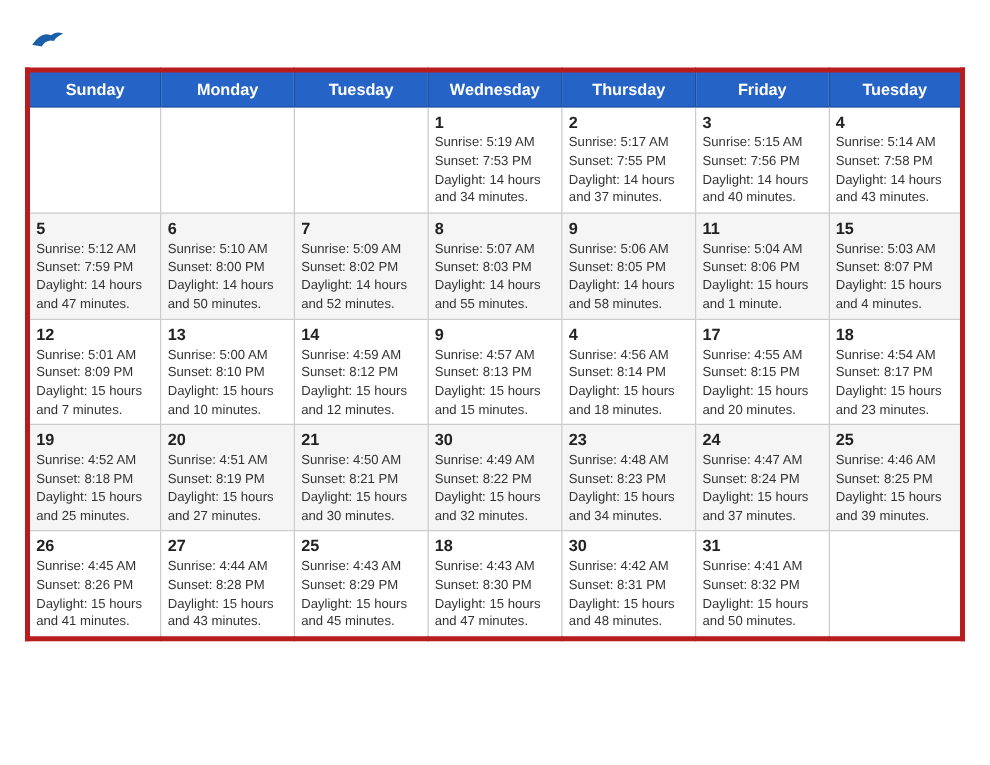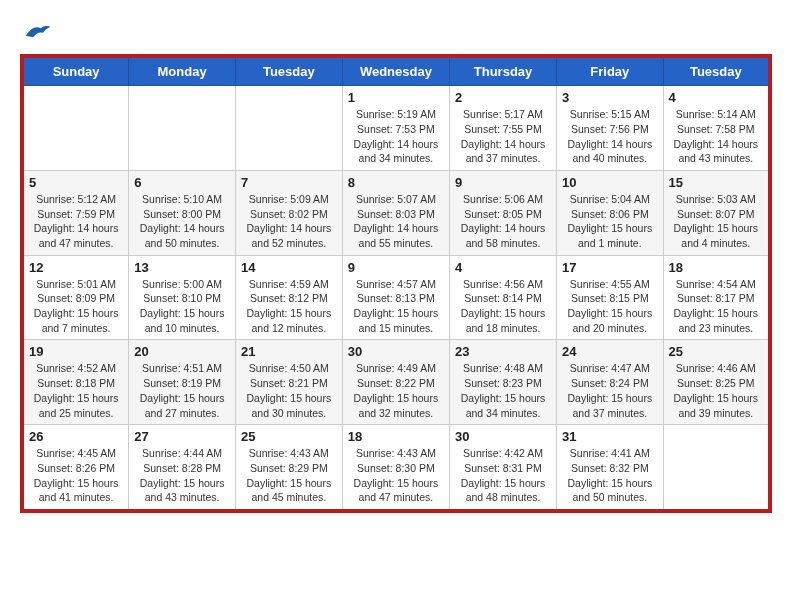--- a/index.html
+++ b/index.html
@@ -73,21 +73,20 @@
     .day-number {
       font-size: 13px;
       font-weight: bold;
       color: #222;
       margin-bottom: 2px;
     }
     .day-info {
       font-size: 10.5px;
       color: #333;
       line-height: 1.4;
-      text-align: center;
     }
     .empty-cell {
       background: #fff !important;
     }
   </style>
 </head>
 <body>
 
 <div class="header">
   <div class="logo">
@@ -156,21 +155,21 @@
         </td>
         <td>
           <div class="day-number">8</div>
           <div class="day-info">Sunrise: 5:07 AM<br>Sunset: 8:03 PM<br>Daylight: 14 hours and 55 minutes.</div>
         </td>
         <td>
           <div class="day-number">9</div>
           <div class="day-info">Sunrise: 5:06 AM<br>Sunset: 8:05 PM<br>Daylight: 14 hours and 58 minutes.</div>
         </td>
         <td>
-          <div class="day-number">10</div>
+          <div class="day-number">11</div>
           <div class="day-info">Sunrise: 5:04 AM<br>Sunset: 8:06 PM<br>Daylight: 15 hours and 1 minute.</div>
         </td>
         <td>
           <div class="day-number">15</div>
           <div class="day-info">Sunrise: 5:03 AM<br>Sunset: 8:07 PM<br>Daylight: 15 hours and 4 minutes.</div>
         </td>
       </tr>
       <tr>
         <td>
           <div class="day-number">12</div>

